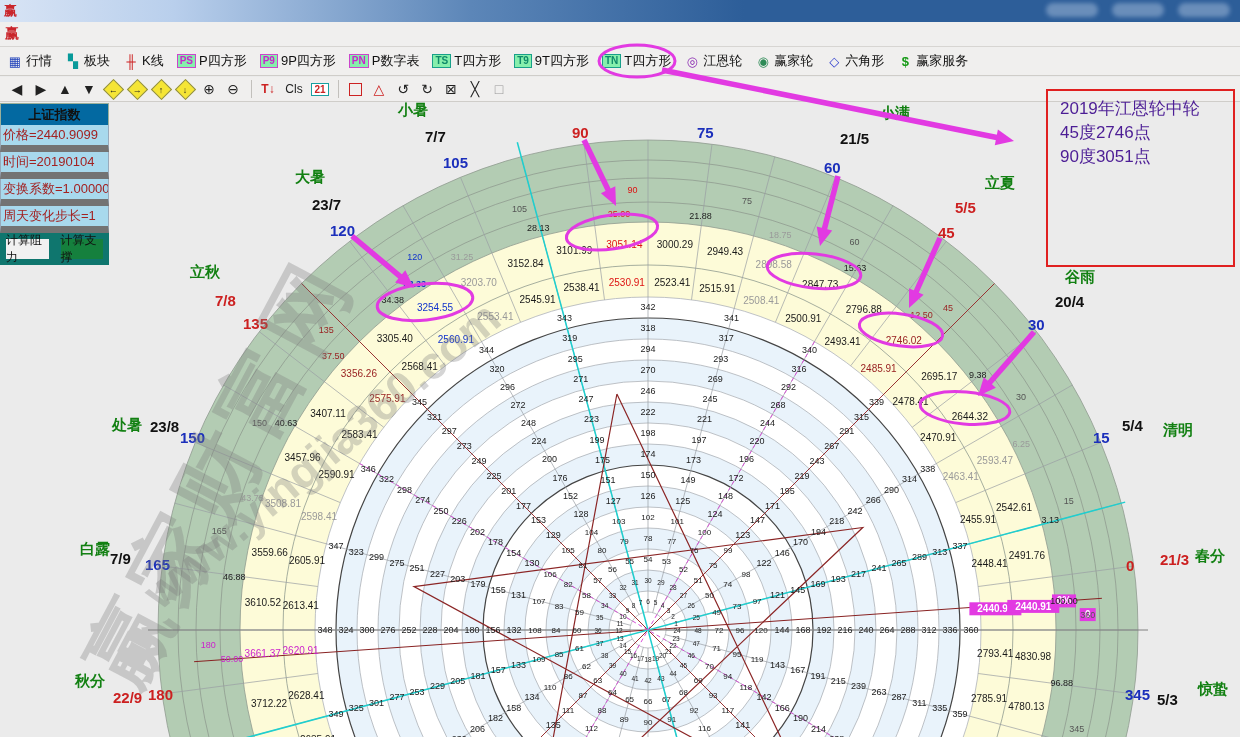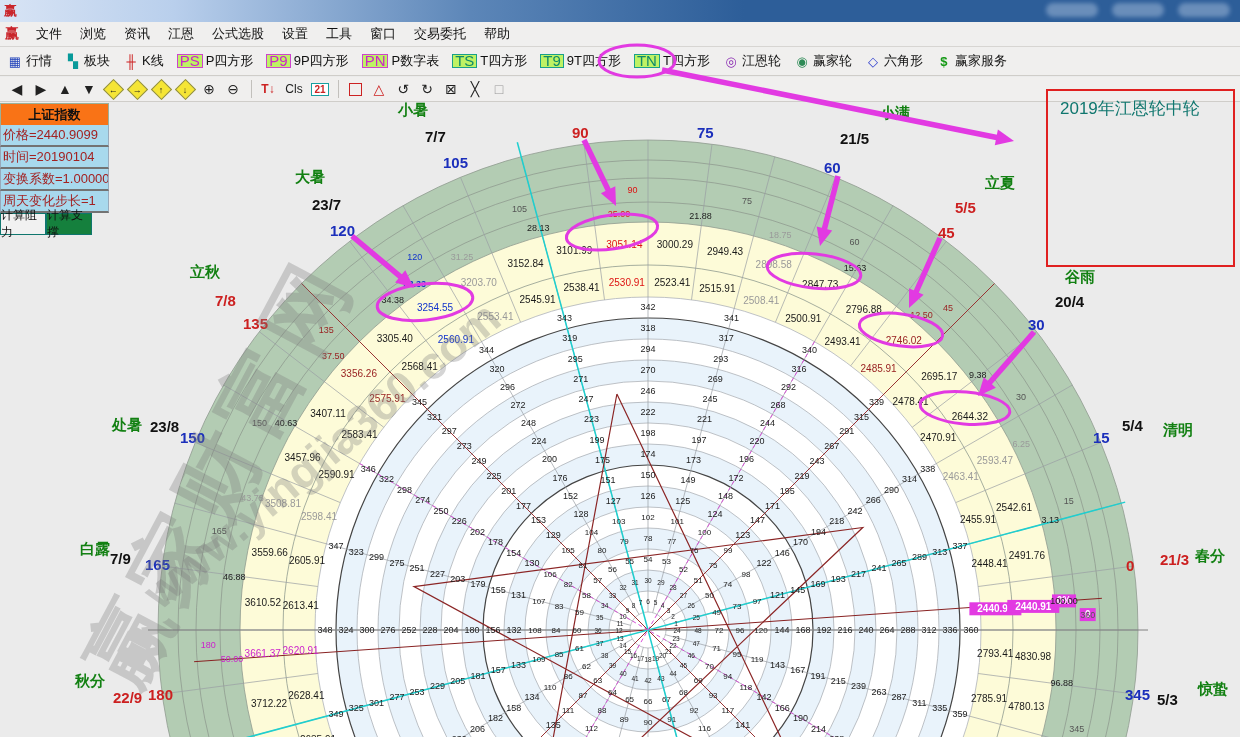--- a/index.html
+++ b/index.html
@@ -13,22 +13,22 @@
   .menubar{position:absolute;left:0;top:22px;width:1240px;height:24px;background:#f0efee;
     border-bottom:1px solid #d7d5d2;display:flex;align-items:center;font-size:13px;color:#111;}
   .menubar .logo{color:#c9252b;font-weight:bold;margin:0 8px 0 5px;font-size:14px;}
   .menu-item{padding:2px 9px;cursor:default;}
   .toolbar1{position:absolute;left:0;top:47px;width:1240px;height:29px;background:#f0efee;
     border-bottom:1px solid #cfcdc9;display:flex;align-items:center;font-size:13px;color:#111;padding-left:4px;box-sizing:border-box;}
   .tb-item{display:flex;align-items:center;margin-right:7px;padding:1px 3px;}
   .ti{display:inline-flex;align-items:center;justify-content:center;min-width:16px;height:15px;margin-right:3px;font-size:13px;}
   .ti-table{color:#2244bb}.ti-blocks{color:#089a9a}.ti-kline{color:#cc2222;font-weight:bold}
   .ti-gann{color:#8a2bb2}.ti-winner{color:#2e8b57}.ti-hex{color:#2233cc}.ti-service{color:#169a16;font-weight:bold}
-  .badge{display:inline-block;border:1px solid #cc44cc;color:#cc22cc;font-size:15px;font-weight:normal;
-    padding:0 2px;margin-right:3px;line-height:12px;background:#bef264;}
+  .badge{display:inline-block;border:1px solid #cc44cc;color:#cc22cc;font-size:10px;font-weight:bold;
+    padding:0 2px;margin-right:3px;line-height:12px;background:#86efac;}
   .badge.t{border-color:#18a08a;color:#0f8a6a;}
   .toolbar2{position:absolute;left:0;top:77px;width:1240px;height:25px;background:#f0efee;
     border-bottom:1px solid #cfcdc9;display:flex;align-items:center;padding-left:6px;box-sizing:border-box;}
   .db-btn{display:inline-flex;align-items:center;justify-content:center;width:22px;height:20px;
     font-size:14px;color:#222;margin-right:2px;}
   .db-btn.diamond span{display:flex;align-items:center;justify-content:center;width:13px;height:13px;
     background:#f5e535;border:1px solid #8a8a4a;transform:rotate(45deg);font-size:9px;color:#222;}
   .db-btn.diamond span b{transform:rotate(-45deg);font-weight:normal;}
   .db-btn.tud{color:#cc2222;font-size:12px;font-weight:bold}
   .db-btn.txt{font-size:12px;width:26px;}
@@ -36,50 +36,49 @@
   .db-btn.sqred span{display:block;width:11px;height:11px;border:1px solid #cc2222;}
   .db-btn.red{color:#cc2222}.db-btn.gray{color:#999}
   .db-sep{width:1px;height:18px;background:#c2c0bc;margin:0 5px;}
   .chart{position:absolute;left:0;top:102px;width:1240px;height:635px;overflow:hidden;background:#ebebeb;}
   .chart svg{position:absolute;left:0;top:0;}
   .wm{position:absolute;color:rgba(125,125,125,.32);font-weight:bold;pointer-events:none;z-index:3;white-space:nowrap;}
   .wm-brand{left:110px;top:520px;font-size:84px;letter-spacing:10px;transform:rotate(-62deg);transform-origin:0 50%;}
   .wm-url{left:150px;top:470px;font-size:46px;transform:rotate(-40deg);transform-origin:0 50%;}
   .wm-qq{left:378px;top:398px;font-size:28px;letter-spacing:2px;}
   .panel{position:absolute;left:0;top:1px;width:109px;z-index:5;font-size:13px;}
-  .panel-h{height:21px;background:#f97316;border:1px solid #9ab09a;border-bottom:none;
+  .panel-h{height:21px;background:#0369a1;border:1px solid #9ab09a;border-bottom:none;
     display:flex;align-items:center;justify-content:center;font-weight:bold;color:#111;}
   .panel-r{height:20px;background:#a8d9ed;border-left:1px solid #9ab;border-right:1px solid #9ab;
-    border-bottom:2px solid #737373;display:flex;align-items:center;color:#a22222;
+    border-bottom:7px solid #737373;display:flex;align-items:center;color:#a22222;
     padding-left:2px;white-space:nowrap;overflow:hidden;}
   .panel-b{display:flex;}
   .panel-b div{width:44px;height:20px;display:flex;align-items:center;justify-content:center;
-    border:1px solid #0f766e;font-size:12px;color:#111;}
+    border:6px solid #0f766e;font-size:12px;color:#111;}
   .btn-res{background:#f1f1f1;}
   .btn-sup{background:#15803d;border-left:none;}
   .annot{position:absolute;left:1046px;top:89px;width:189px;height:178px;z-index:6;
     border:2px solid #e02020;padding:6px 0 0 12px;box-sizing:border-box;}
-  .annot div{color:#0f766e;font-size:17px;line-height:24px;white-space:nowrap;}
+  .annot div{color:#4c1d95;font-size:17px;line-height:24px;white-space:nowrap;}
   .overlay{position:absolute;left:0;top:0;width:1240px;height:737px;z-index:10;pointer-events:none;}
 </style>
 </head>
 <body>
 
 <div class="titlebar">
   <span class="logo">赢</span>
   <span class="title-blobs">
       <i></i>
       <i></i>
       <i></i>
     </span>
 </div>
 
 <div class="menubar">
   <span class="logo">赢</span>
-  <span id="menu-items"><span class="menu-item">文件</span><span class="menu-item">浏览</span><span class="menu-item">资讯</span><span class="menu-item">江恩</span><span class="menu-item">公式选股</span><span class="menu-item">设置</span><span class="menu-item">工具</span><span class="menu-item">窗口</span><span class="menu-item">交易委托</span><span class="menu-item">帮助</span></span>
 </div>
 
 <div class="toolbar1" id="toolbar1">
     <span class="tb-item">
       <span class="ti ti-table">▦</span>
       <span>行情</span>
     </span>
     <span class="tb-item">
       <span class="ti ti-blocks">▚</span>
       <span>板块</span>
@@ -711,20 +710,22 @@
     <div class="panel-r">周天变化步长=1</div>
     <div class="panel-b">
       <div class="btn-res">计算阻力</div>
       <div class="btn-sup">计算支撑</div>
     </div>
   </div>
 </div>
 
 <div class="annot">
   <div>2019年江恩轮中轮</div>
+  <div>45度2746点</div>
+  <div>90度3051点</div>
 </div>
 
 <div class="overlay" id="overlay-holder"><svg width="1240" height="737" viewBox="0 0 1240 737">
       <ellipse cx="637" cy="61" rx="38" ry="16" fill="none" stroke="#e23ae2" stroke-width="3" transform="rotate(0 637 61)"></ellipse>
       <ellipse cx="612" cy="232" rx="46" ry="17" fill="none" stroke="#e23ae2" stroke-width="3" transform="rotate(-8 612 232)"></ellipse>
       <ellipse cx="425" cy="302" rx="48" ry="18" fill="none" stroke="#e23ae2" stroke-width="3" transform="rotate(-6 425 302)"></ellipse>
       <ellipse cx="814" cy="271" rx="47" ry="17" fill="none" stroke="#e23ae2" stroke-width="3" transform="rotate(6 814 271)"></ellipse>
       <ellipse cx="901" cy="330" rx="42" ry="16" fill="none" stroke="#e23ae2" stroke-width="3" transform="rotate(8 901 330)"></ellipse>
       <ellipse cx="965" cy="408" rx="45" ry="16" fill="none" stroke="#e23ae2" stroke-width="3" transform="rotate(5 965 408)"></ellipse>
       <line x1="662" y1="70" x2="1004.2" y2="139.0" stroke="#e23ae2" stroke-width="5.5"></line>

